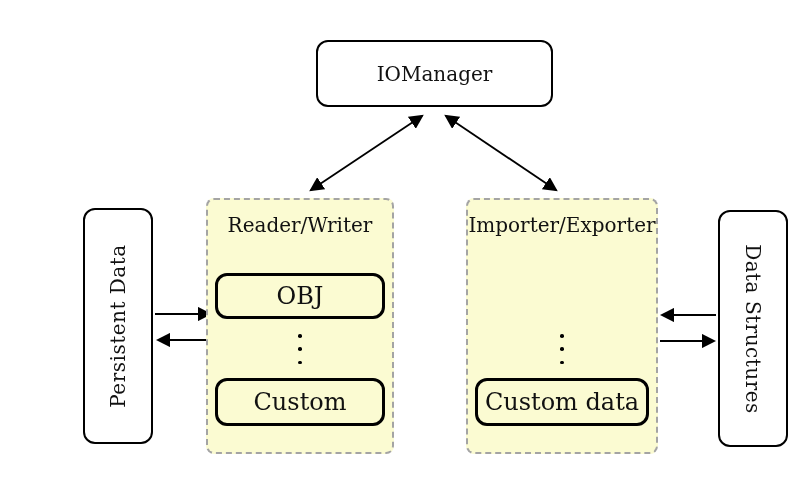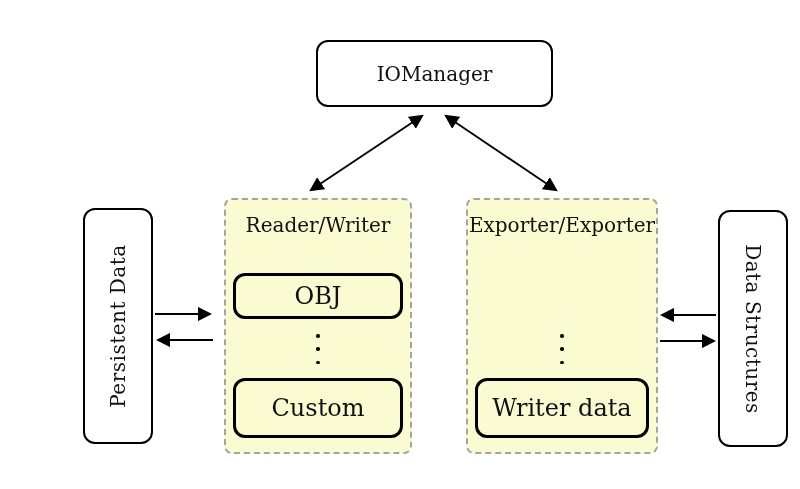--- a/index.html
+++ b/index.html
@@ -39,21 +39,21 @@
   .rot-cw  { transform: rotate(90deg); }
   .panel {
     position: absolute;
     top: 198px;
     height: 256px;
     box-sizing: border-box;
     background: var(--panel-fill, #fbfbd2);
     border: 2px dashed var(--panel-border, #a4a4a4);
     border-radius: 8px;
   }
-  .panel-left  { left: 186px; width: 188px; }
+  .panel-left  { left: 168px; width: 188px; }
   .panel-right { left: 428px; width: 192px; }
   .panel-label {
     margin-top: 13px;
     text-align: center;
     font-size: 20px;
     white-space: nowrap;
   }
   .item-box {
     position: absolute;
     left: 7px; right: 7px;
@@ -63,21 +63,21 @@
     display: flex;
     flex-direction: column;
     align-items: center;
     justify-content: center;
     text-align: center;
     font-size: 24px;
     line-height: 26px;
     background: transparent;
   }
   .item-top    { top: 73px;  height: 46px; }
-  .item-bottom { top: 178px; height: 60px; }
+  .item-bottom { top: 178px; height: 48px; }
   .dots {
     position: absolute;
     left: 0; right: 0;
     top: 134px;
     height: 30px;
     display: flex;
     flex-direction: column;
     align-items: center;
     justify-content: space-between;
   }
@@ -129,24 +129,24 @@
         <i></i>
         <i></i>
         <i></i>
       </div>
     <div class="item-box item-bottom">
       <span>Custom</span>
     </div>
   </div>
 
   <div class="panel panel-right">
-    <div class="panel-label">Exporter/Exporter</div>
+    <div class="panel-label">Importer/Exporter</div>
     <div class="dots">
         <i></i>
         <i></i>
         <i></i>
       </div>
     <div class="item-box item-bottom">
-      <span>Writer data</span>
+      <span>Custom data</span>
     </div>
   </div>
 
 </div>
 
 </body></html>

